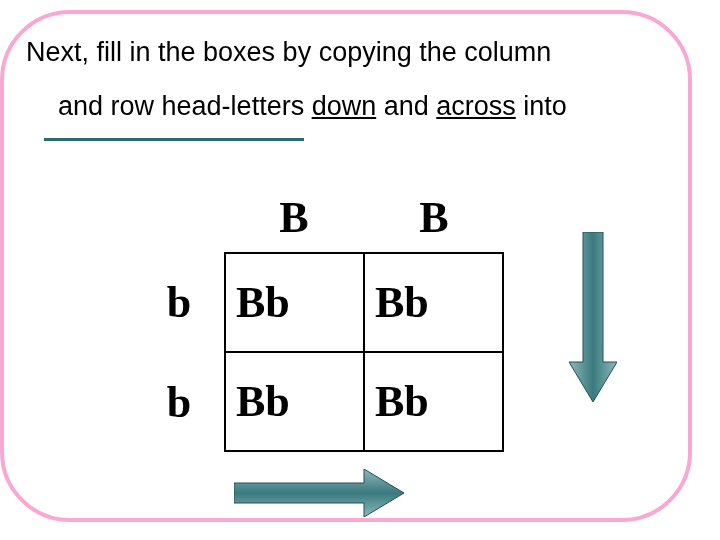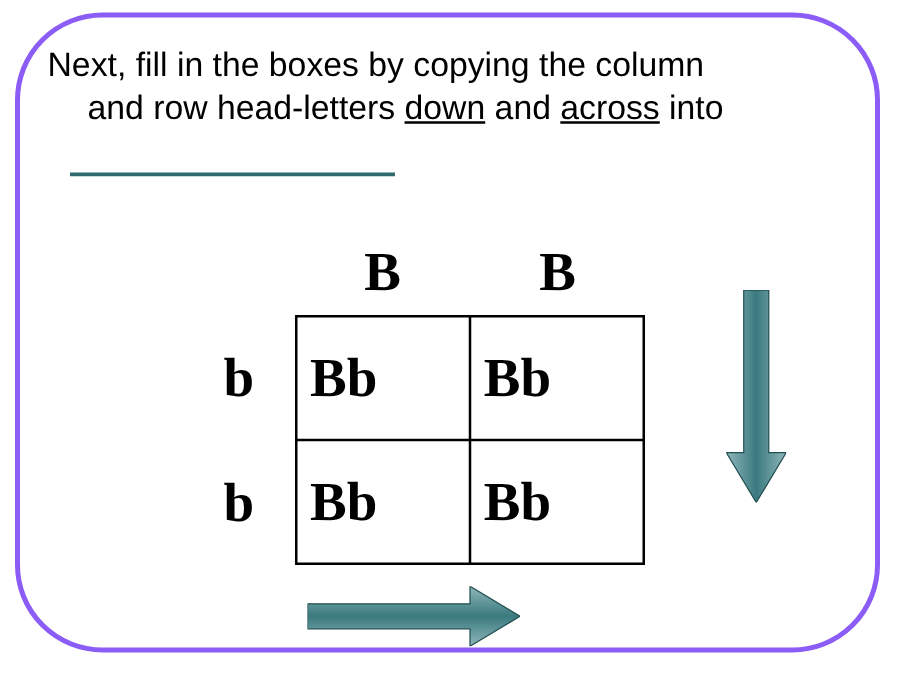--- a/index.html
+++ b/index.html
@@ -6,38 +6,38 @@
   body {
     width: 720px;
     height: 540px;
     background: #fff;
     font-family: Arial, Helvetica, sans-serif;
     position: relative;
     overflow: hidden;
   }
   .frame {
     position: absolute;
-    left: 12px;
+    left: 0;
     top: 10px;
     width: 692px;
     height: 512px;
-    border: 4px solid #8b5cf6;
+    border: 4px solid #f9a8d4;
     border-radius: 70px;
     background: #fff;
   }
   .instruction {
     position: absolute;
     left: 22px;
     top: 22px;
     width: 620px;
     font-size: 27px;
     line-height: 1.25;
     color: #000;
   }
-  .instruction .indent { padding-left: 32px; display: block; }
+  .instruction .indent { padding-left: 32px; display: block; margin-top: 20px; }
   .u { text-decoration: underline; }
   .accent-line {
     position: absolute;
     left: 40px;
     top: 124px;
     width: 260px;
     height: 3px;
     background: #2f6a6f;
   }
   .punnett {

